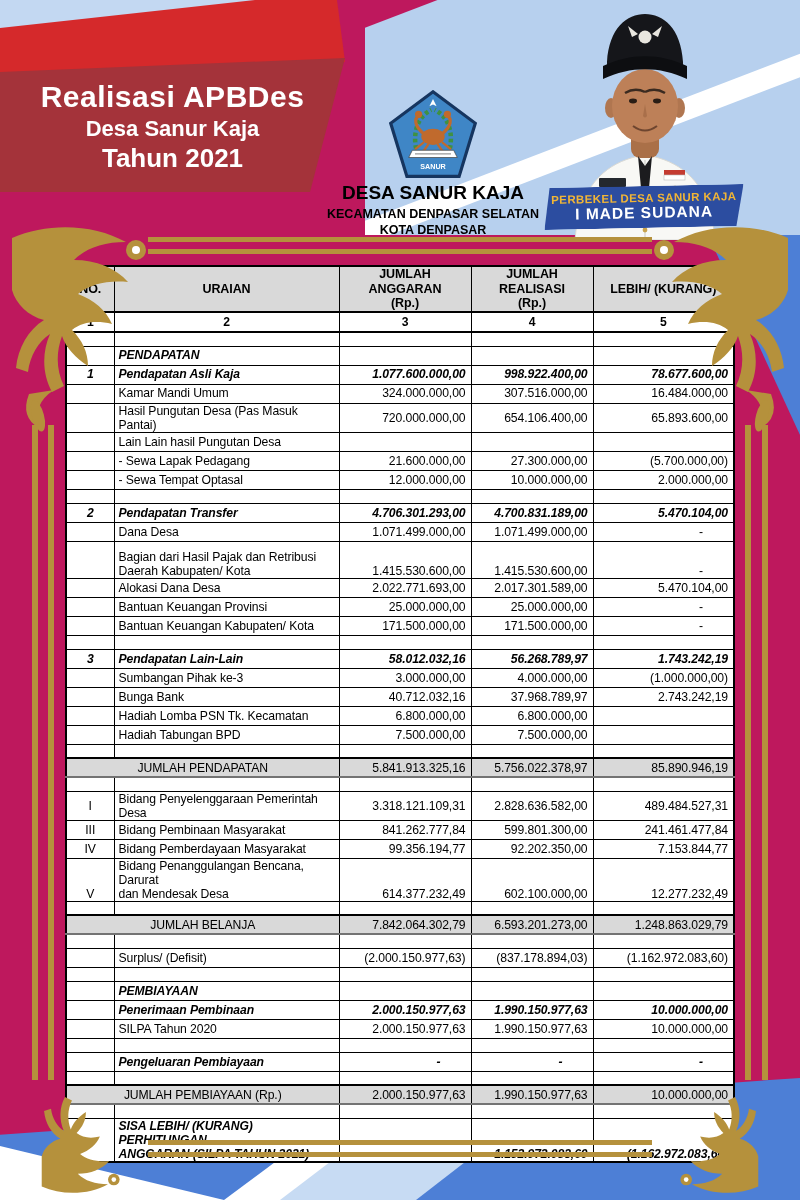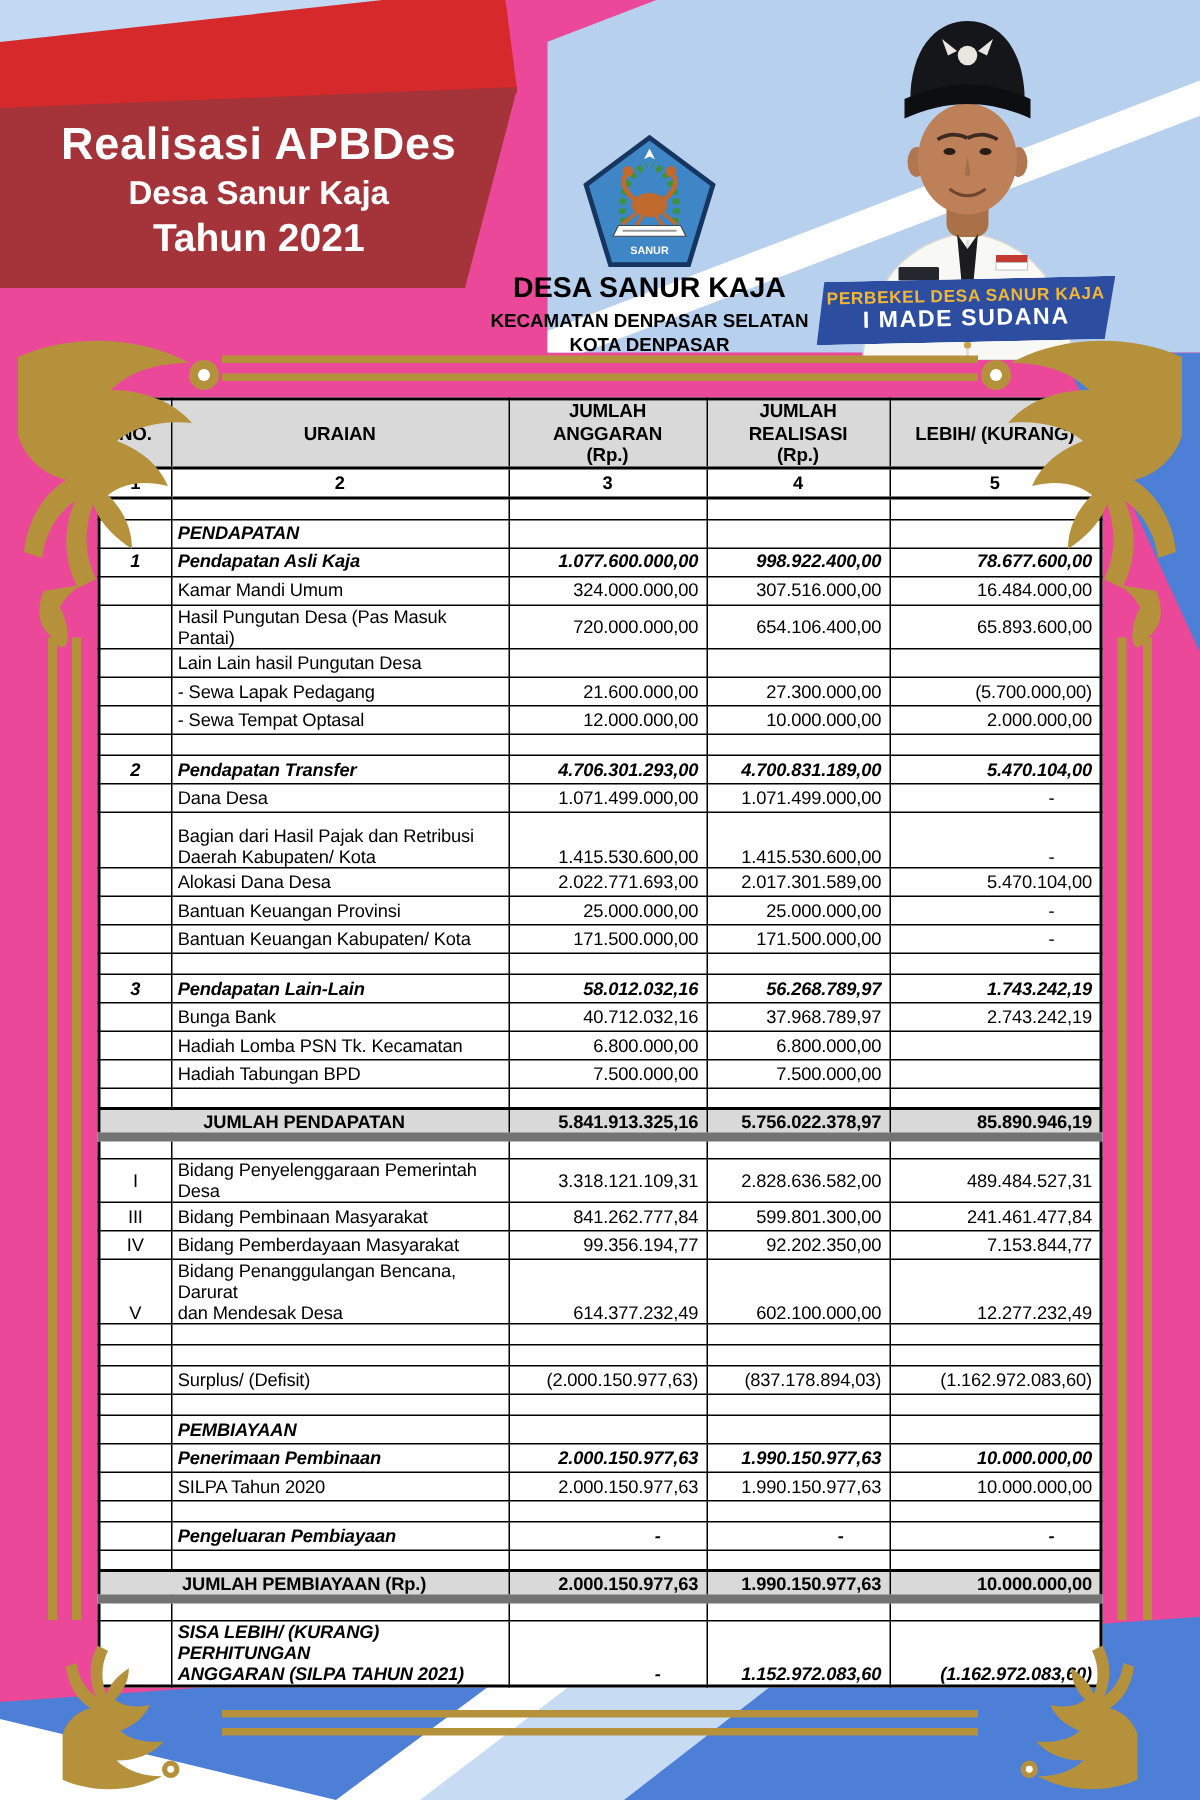--- a/index.html
+++ b/index.html
@@ -1,16 +1,16 @@
 <!DOCTYPE html>
 <html><head>
 <meta charset="utf-8">
 <style>
   html,body{margin:0;padding:0;}
-  .page{position:relative;width:800px;height:1200px;background:#ec4899;overflow:hidden;
+  .page{position:relative;width:800px;height:1200px;background:#be185d;overflow:hidden;
         font-family:"Liberation Sans",sans-serif;color:#000;}
   .abs{position:absolute;}
 
   
   .tl-tri{left:0;top:0;width:262px;height:30px;background:#c3d8f2;
           clip-path:polygon(0 0,100% 0,0 100%);}
   .hero{left:365px;top:0;width:435px;height:235px;overflow:hidden;}
   .hero-rot{position:absolute;left:-150px;top:-120px;width:1200px;height:700px;
             transform:rotate(-21deg);}
   .hr-a{position:absolute;left:0;top:0;width:1200px;height:430px;background:#b7d0ee;}
@@ -75,22 +75,22 @@
   .budget tr.nums{height:20px;}
   .budget tr.nums th{font-weight:bold;text-align:center;border-bottom:2px solid #000;}
   .budget tr.blank{height:14px;}
   .budget tr.tall{height:37px;}
   .budget tr.tall td{vertical-align:bottom;}
   .budget td.c-no{text-align:center;}
   .budget td.c-label{text-align:left;white-space:pre-line;}
   .budget td.c-num{text-align:right;padding-right:5px;}
   .budget td.dash{padding-right:30px;}
   .budget .b{font-weight:bold;font-style:italic;}
-  .budget tr.total td{background:#d9d9d9;font-weight:bold;
-        border-top:2px solid #000;border-bottom:6px solid #737373;}
+  .budget tr.total td{background:#d9d9d9;font-weight:normal;
+        border-top:2px solid #000;border-bottom:2px solid #737373;}
   .budget td.tlabel{text-align:center;}
 </style>
 </head>
 <body>
 
 <div class="page">
 
   <div class="abs tl-tri"></div>
   <div class="abs hero">
     <div class="hero-rot">
@@ -358,20 +358,27 @@
         </tr>
         <tr>
           <td class="c-no b">3</td>
           <td class="c-label b">Pendapatan Lain-Lain</td>
           <td class="c-num b">58.012.032,16</td>
           <td class="c-num b">56.268.789,97</td>
           <td class="c-num b">1.743.242,19</td>
         </tr>
         <tr>
           <td class="c-no"></td>
+          <td class="c-label">Sumbangan Pihak ke-3</td>
+          <td class="c-num">3.000.000,00</td>
+          <td class="c-num">4.000.000,00</td>
+          <td class="c-num">(1.000.000,00)</td>
+        </tr>
+        <tr>
+          <td class="c-no"></td>
           <td class="c-label">Bunga Bank</td>
           <td class="c-num">40.712.032,16</td>
           <td class="c-num">37.968.789,97</td>
           <td class="c-num">2.743.242,19</td>
         </tr>
         <tr>
           <td class="c-no"></td>
           <td class="c-label">Hadiah Lomba PSN Tk. Kecamatan</td>
           <td class="c-num">6.800.000,00</td>
           <td class="c-num">6.800.000,00</td>
@@ -433,20 +440,26 @@
           <td class="c-num">602.100.000,00</td>
           <td class="c-num">12.277.232,49</td>
         </tr>
         <tr class="blank">
           <td class=""></td>
           <td class=""></td>
           <td class=""></td>
           <td class=""></td>
           <td class=""></td>
         </tr>
+        <tr class="total">
+          <td class="tlabel" colspan="2">JUMLAH BELANJA</td>
+          <td class="c-num">7.842.064.302,79</td>
+          <td class="c-num">6.593.201.273,00</td>
+          <td class="c-num">1.248.863.029,79</td>
+        </tr>
         <tr class="blank">
           <td class=""></td>
           <td class=""></td>
           <td class=""></td>
           <td class=""></td>
           <td class=""></td>
         </tr>
         <tr>
           <td class="c-no"></td>
           <td class="c-label">Surplus/ (Defisit)</td>

